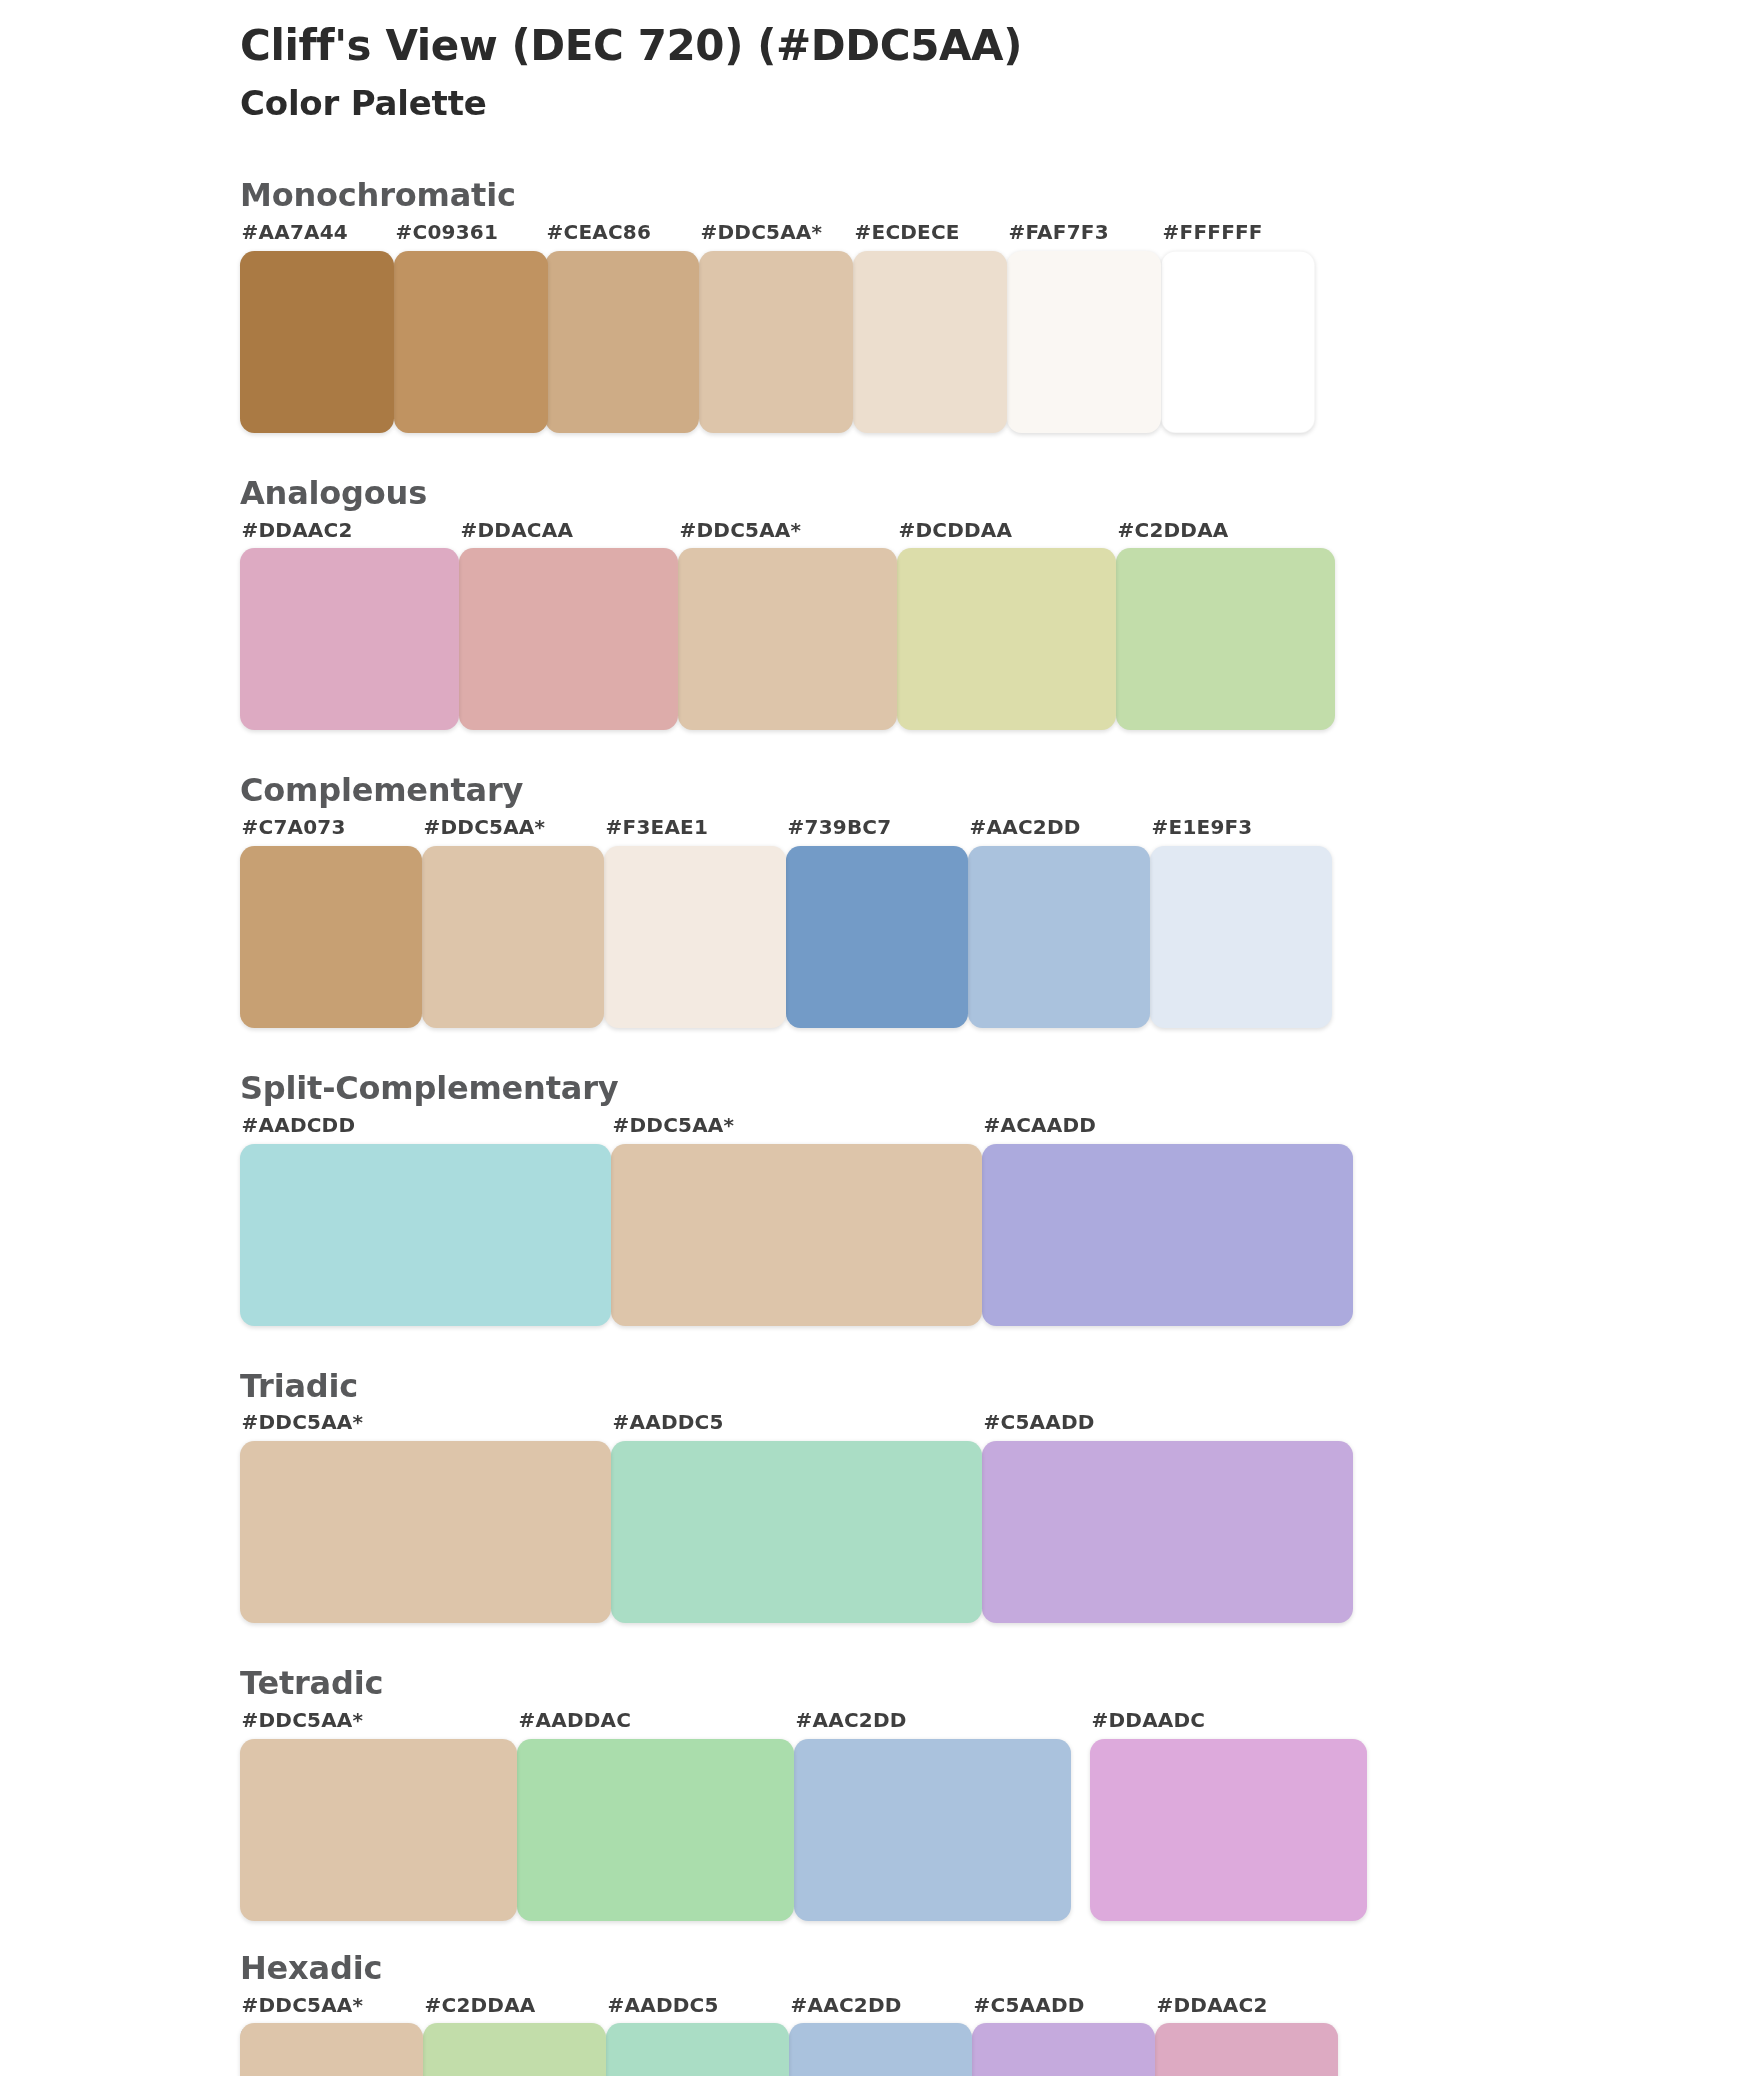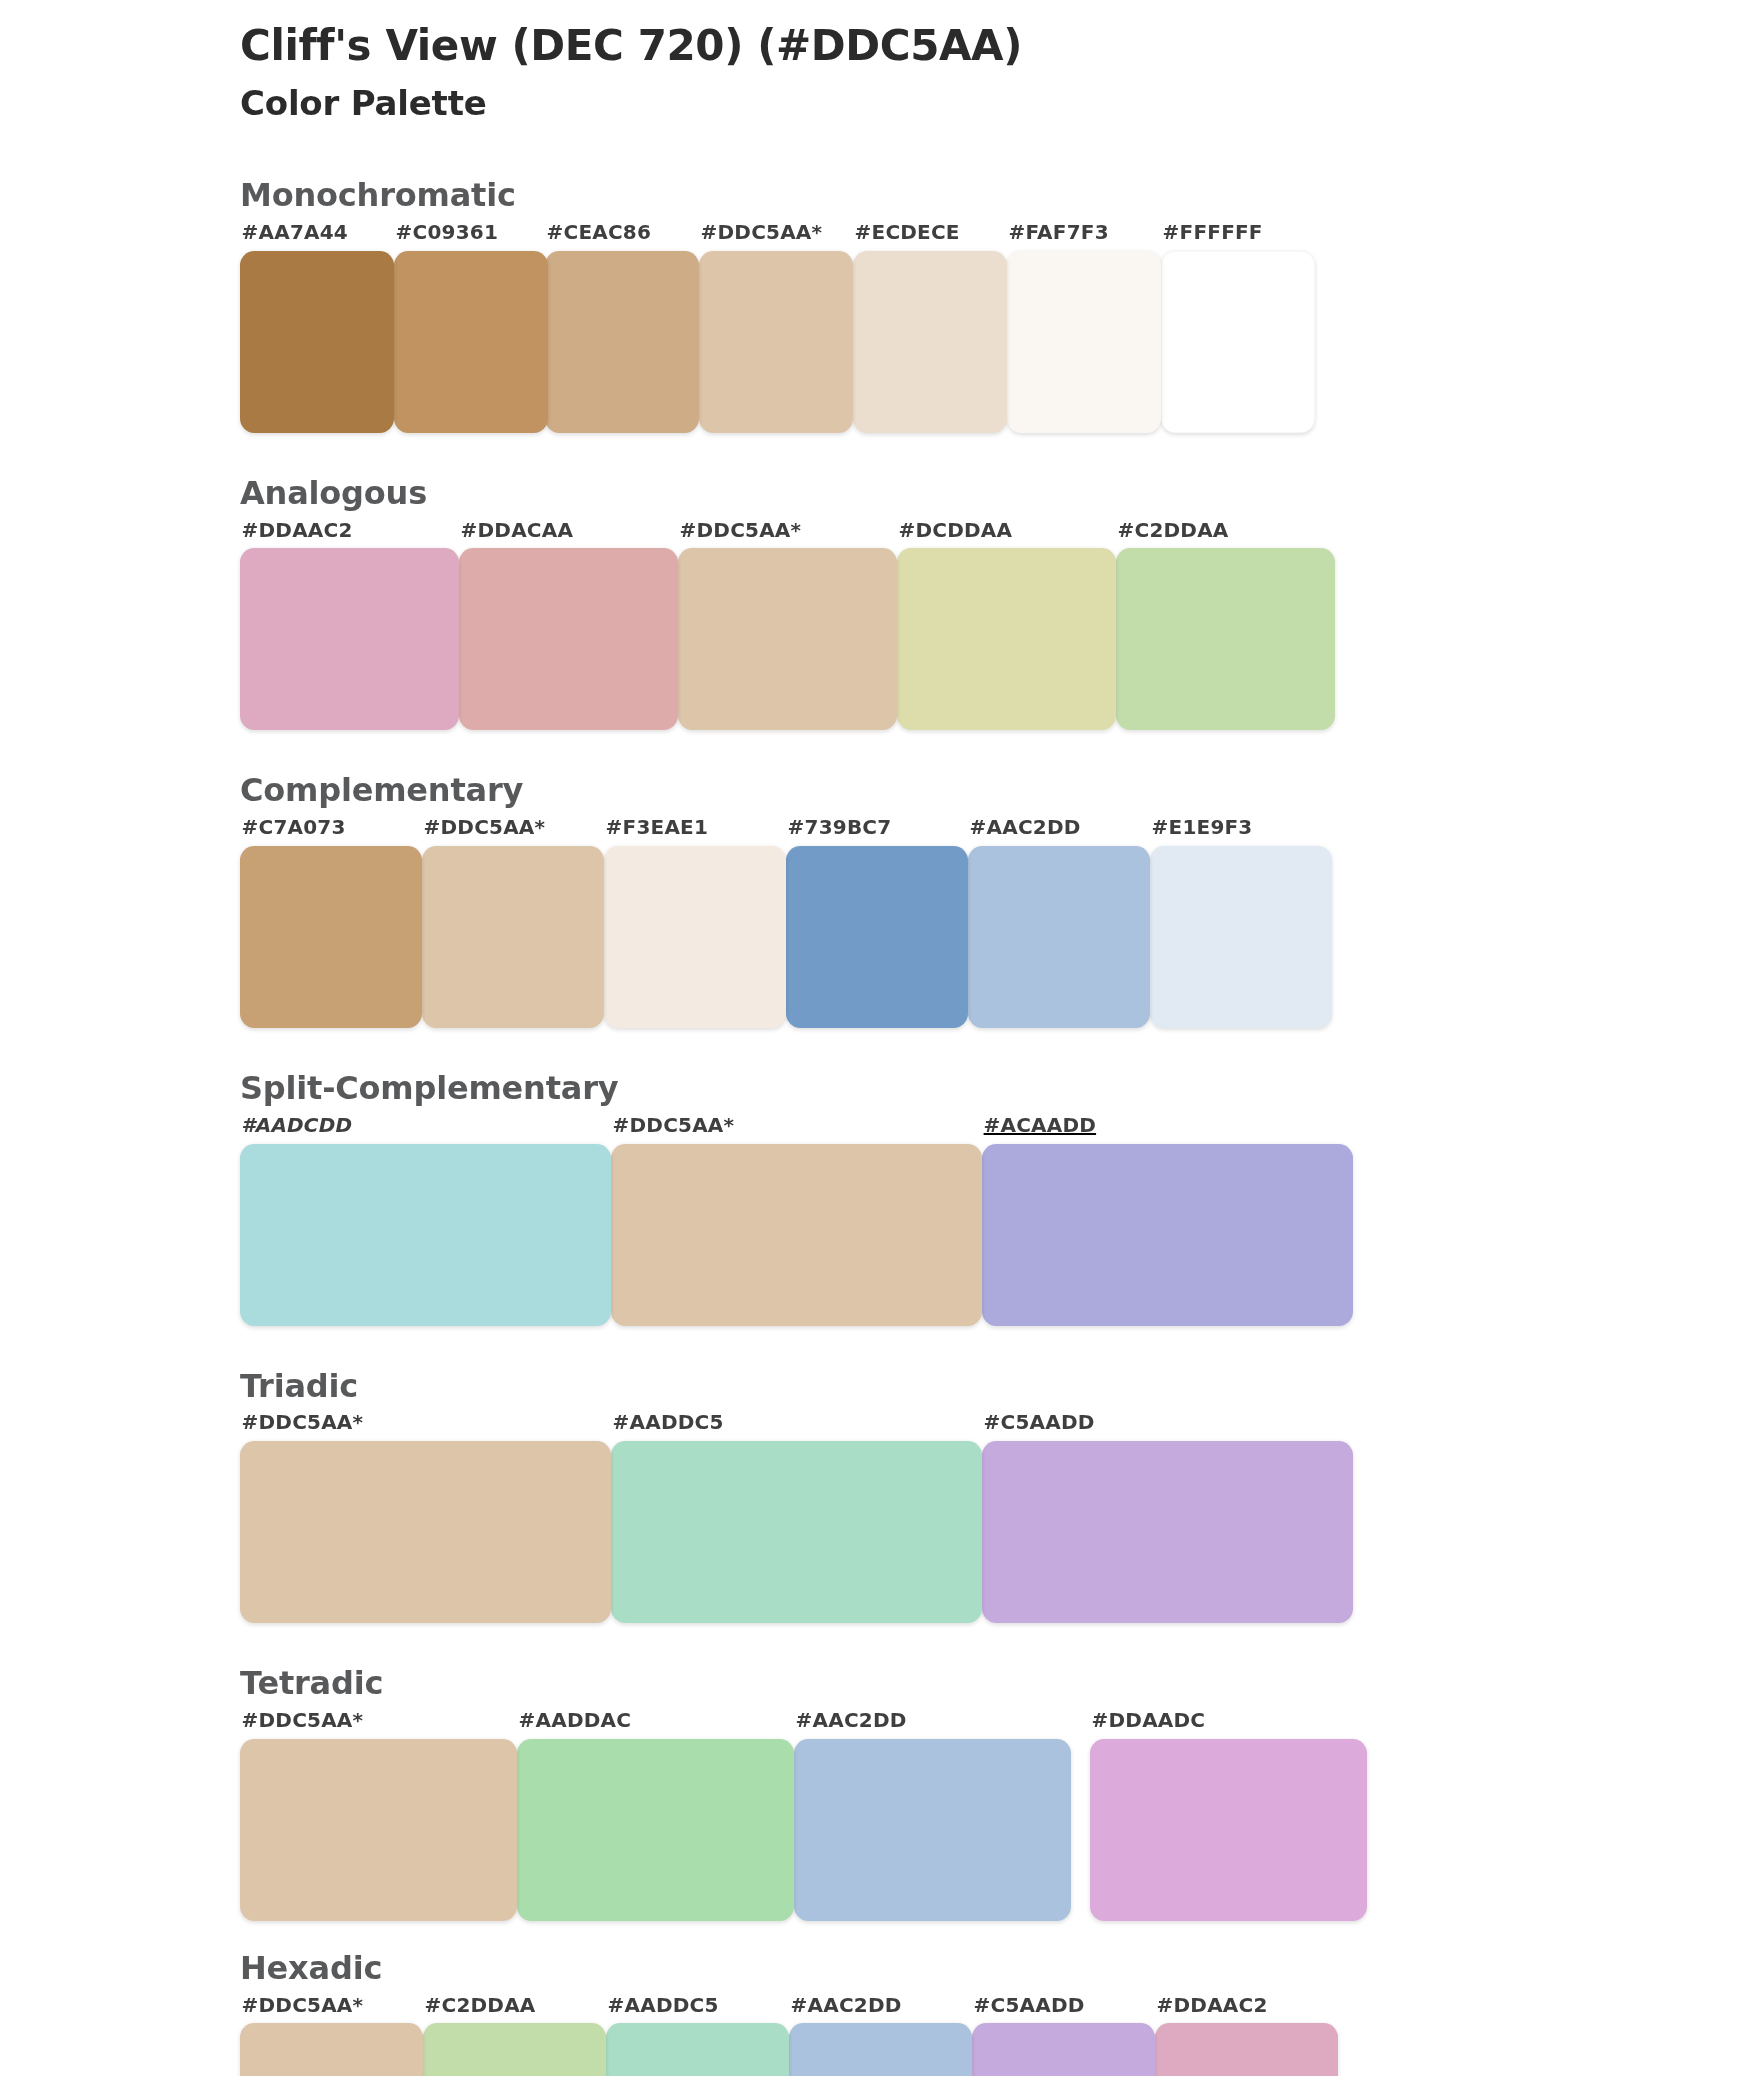--- a/index.html
+++ b/index.html
@@ -184,29 +184,29 @@
           </div>
           <div class="swatch-cell" style="width: 156px;">
             <div class="swatch-label">#E1E9F3</div>
             <div class="swatch-chip" style="width: 182px; height: 182px; background: rgb(225, 233, 243); z-index: 1;"></div>
           </div>
         </div>
       </div>
       <div class="section" style="margin-bottom: 42px;">
         <div class="section-title">Split-Complementary</div>
         <div class="swatch-row">
-          <div class="swatch-cell" style="width: 371px; font-style: italic;">
+          <div class="swatch-cell" style="width: 371px;">
             <div class="swatch-label">#AADCDD</div>
             <div class="swatch-chip" style="width: 371px; height: 182px; background: rgb(170, 220, 221); z-index: 3;"></div>
           </div>
           <div class="swatch-cell" style="width: 371px;">
             <div class="swatch-label">#DDC5AA*</div>
             <div class="swatch-chip" style="width: 371px; height: 182px; background: rgb(221, 197, 170); z-index: 2;"></div>
           </div>
-          <div class="swatch-cell" style="width: 371px; text-decoration: underline;">
+          <div class="swatch-cell" style="width: 371px;">
             <div class="swatch-label">#ACAADD</div>
             <div class="swatch-chip" style="width: 371px; height: 182px; background: rgb(172, 170, 221); z-index: 1;"></div>
           </div>
         </div>
       </div>
       <div class="section" style="margin-bottom: 42px;">
         <div class="section-title">Triadic</div>
         <div class="swatch-row">
           <div class="swatch-cell" style="width: 371px;">
             <div class="swatch-label">#DDC5AA*</div>

